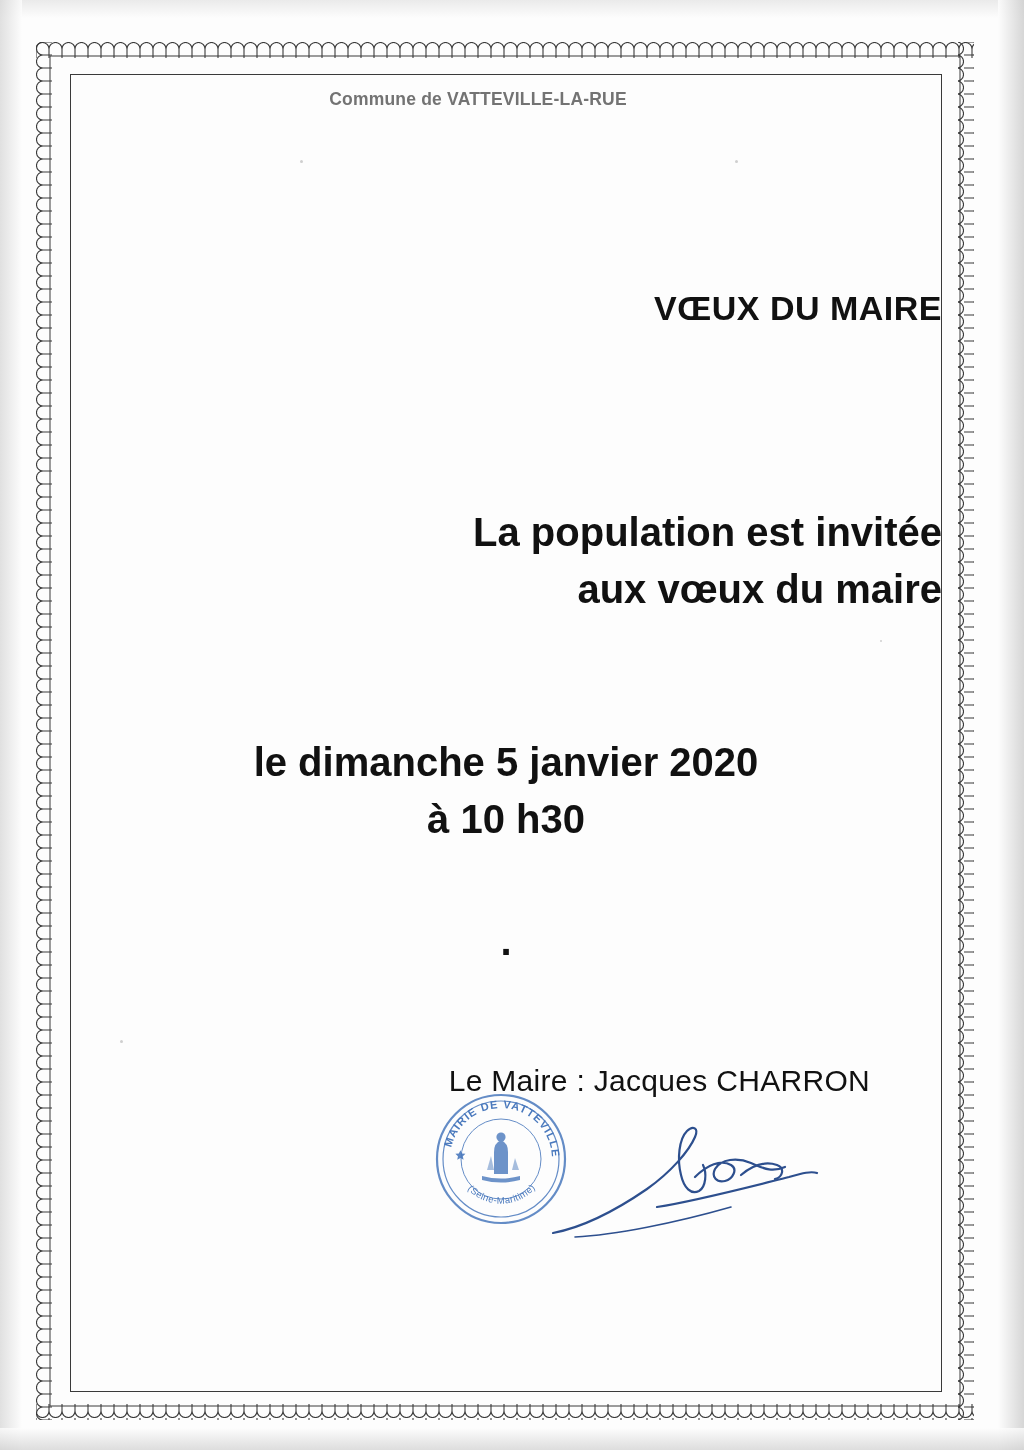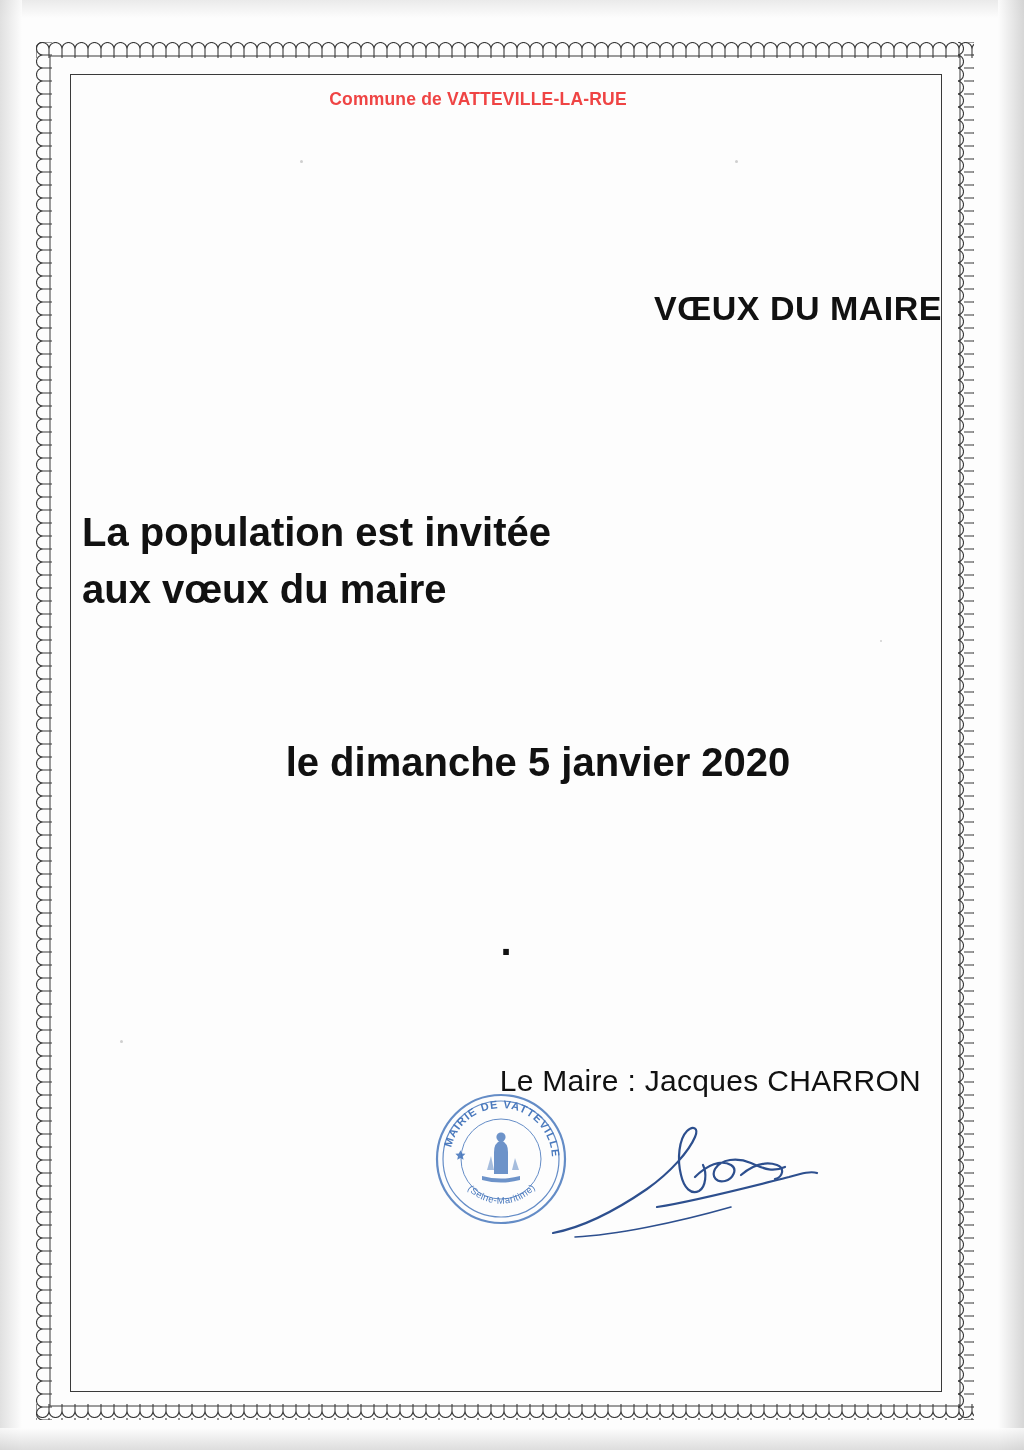--- a/index.html
+++ b/index.html
@@ -85,74 +85,73 @@
 
   .commune-line {
     position: absolute;
     left: 0;
     top: 15px;
     width: 816px;
     text-align: center;
     font-size: 17.5px;
     font-weight: bold;
     letter-spacing: .2px;
-    color: #ef4444;
+    color: #737373;
   }
 
   .doc-title {
     position: absolute;
     left: 0;
     top: 215px;
     width: 872px;
     text-align: right;
     font-size: 34px;
     font-weight: bold;
     letter-spacing: .5px;
   }
 
   .invite-block {
     position: absolute;
-    left: 12px;
+    left: 0;
     top: 430px;
     width: 872px;
-    text-align: left;
+    text-align: right;
     font-size: 40px;
     font-weight: bold;
     line-height: 1.42;
   }
 
   .when-block {
     position: absolute;
     left: 0;
     top: 660px;
     width: 872px;
     text-align: center;
     font-size: 40px;
     font-weight: bold;
     line-height: 1.42;
-    padding-left: 32px;
   }
 
   .dot-line {
     position: absolute;
     left: 0;
     top: 845px;
     width: 872px;
     text-align: center;
     font-size: 40px;
     font-weight: bold;
   }
 
   .signature-name {
     position: absolute;
     left: 0;
     top: 990px;
     width: 872px;
     text-align: right;
-    padding-right: 21px;
+    padding-right: 72px;
     box-sizing: border-box;
     font-size: 30px;
     font-weight: normal;
     letter-spacing: .3px;
   }
 
   
   .stamp {
     position: absolute;
     left: 432px;
@@ -225,20 +224,21 @@
 
     <div class="doc-title">VŒUX DU MAIRE</div>
 
     <div class="invite-block">
       <div>La population est invitée</div>
       <div>aux vœux du maire</div>
     </div>
 
     <div class="when-block">
       <div>le dimanche 5 janvier 2020</div>
+      <div>à 10 h30</div>
     </div>
 
     <div class="dot-line">.</div>
 
     <div class="signature-name">Le Maire : Jacques CHARRON</div>
   </div>
 
   <div class="stamp">
     <svg width="138" height="138" viewBox="0 0 138 138" xmlns="http://www.w3.org/2000/svg">
       <g stroke="#4a79bd" fill="none" opacity="0.85">

